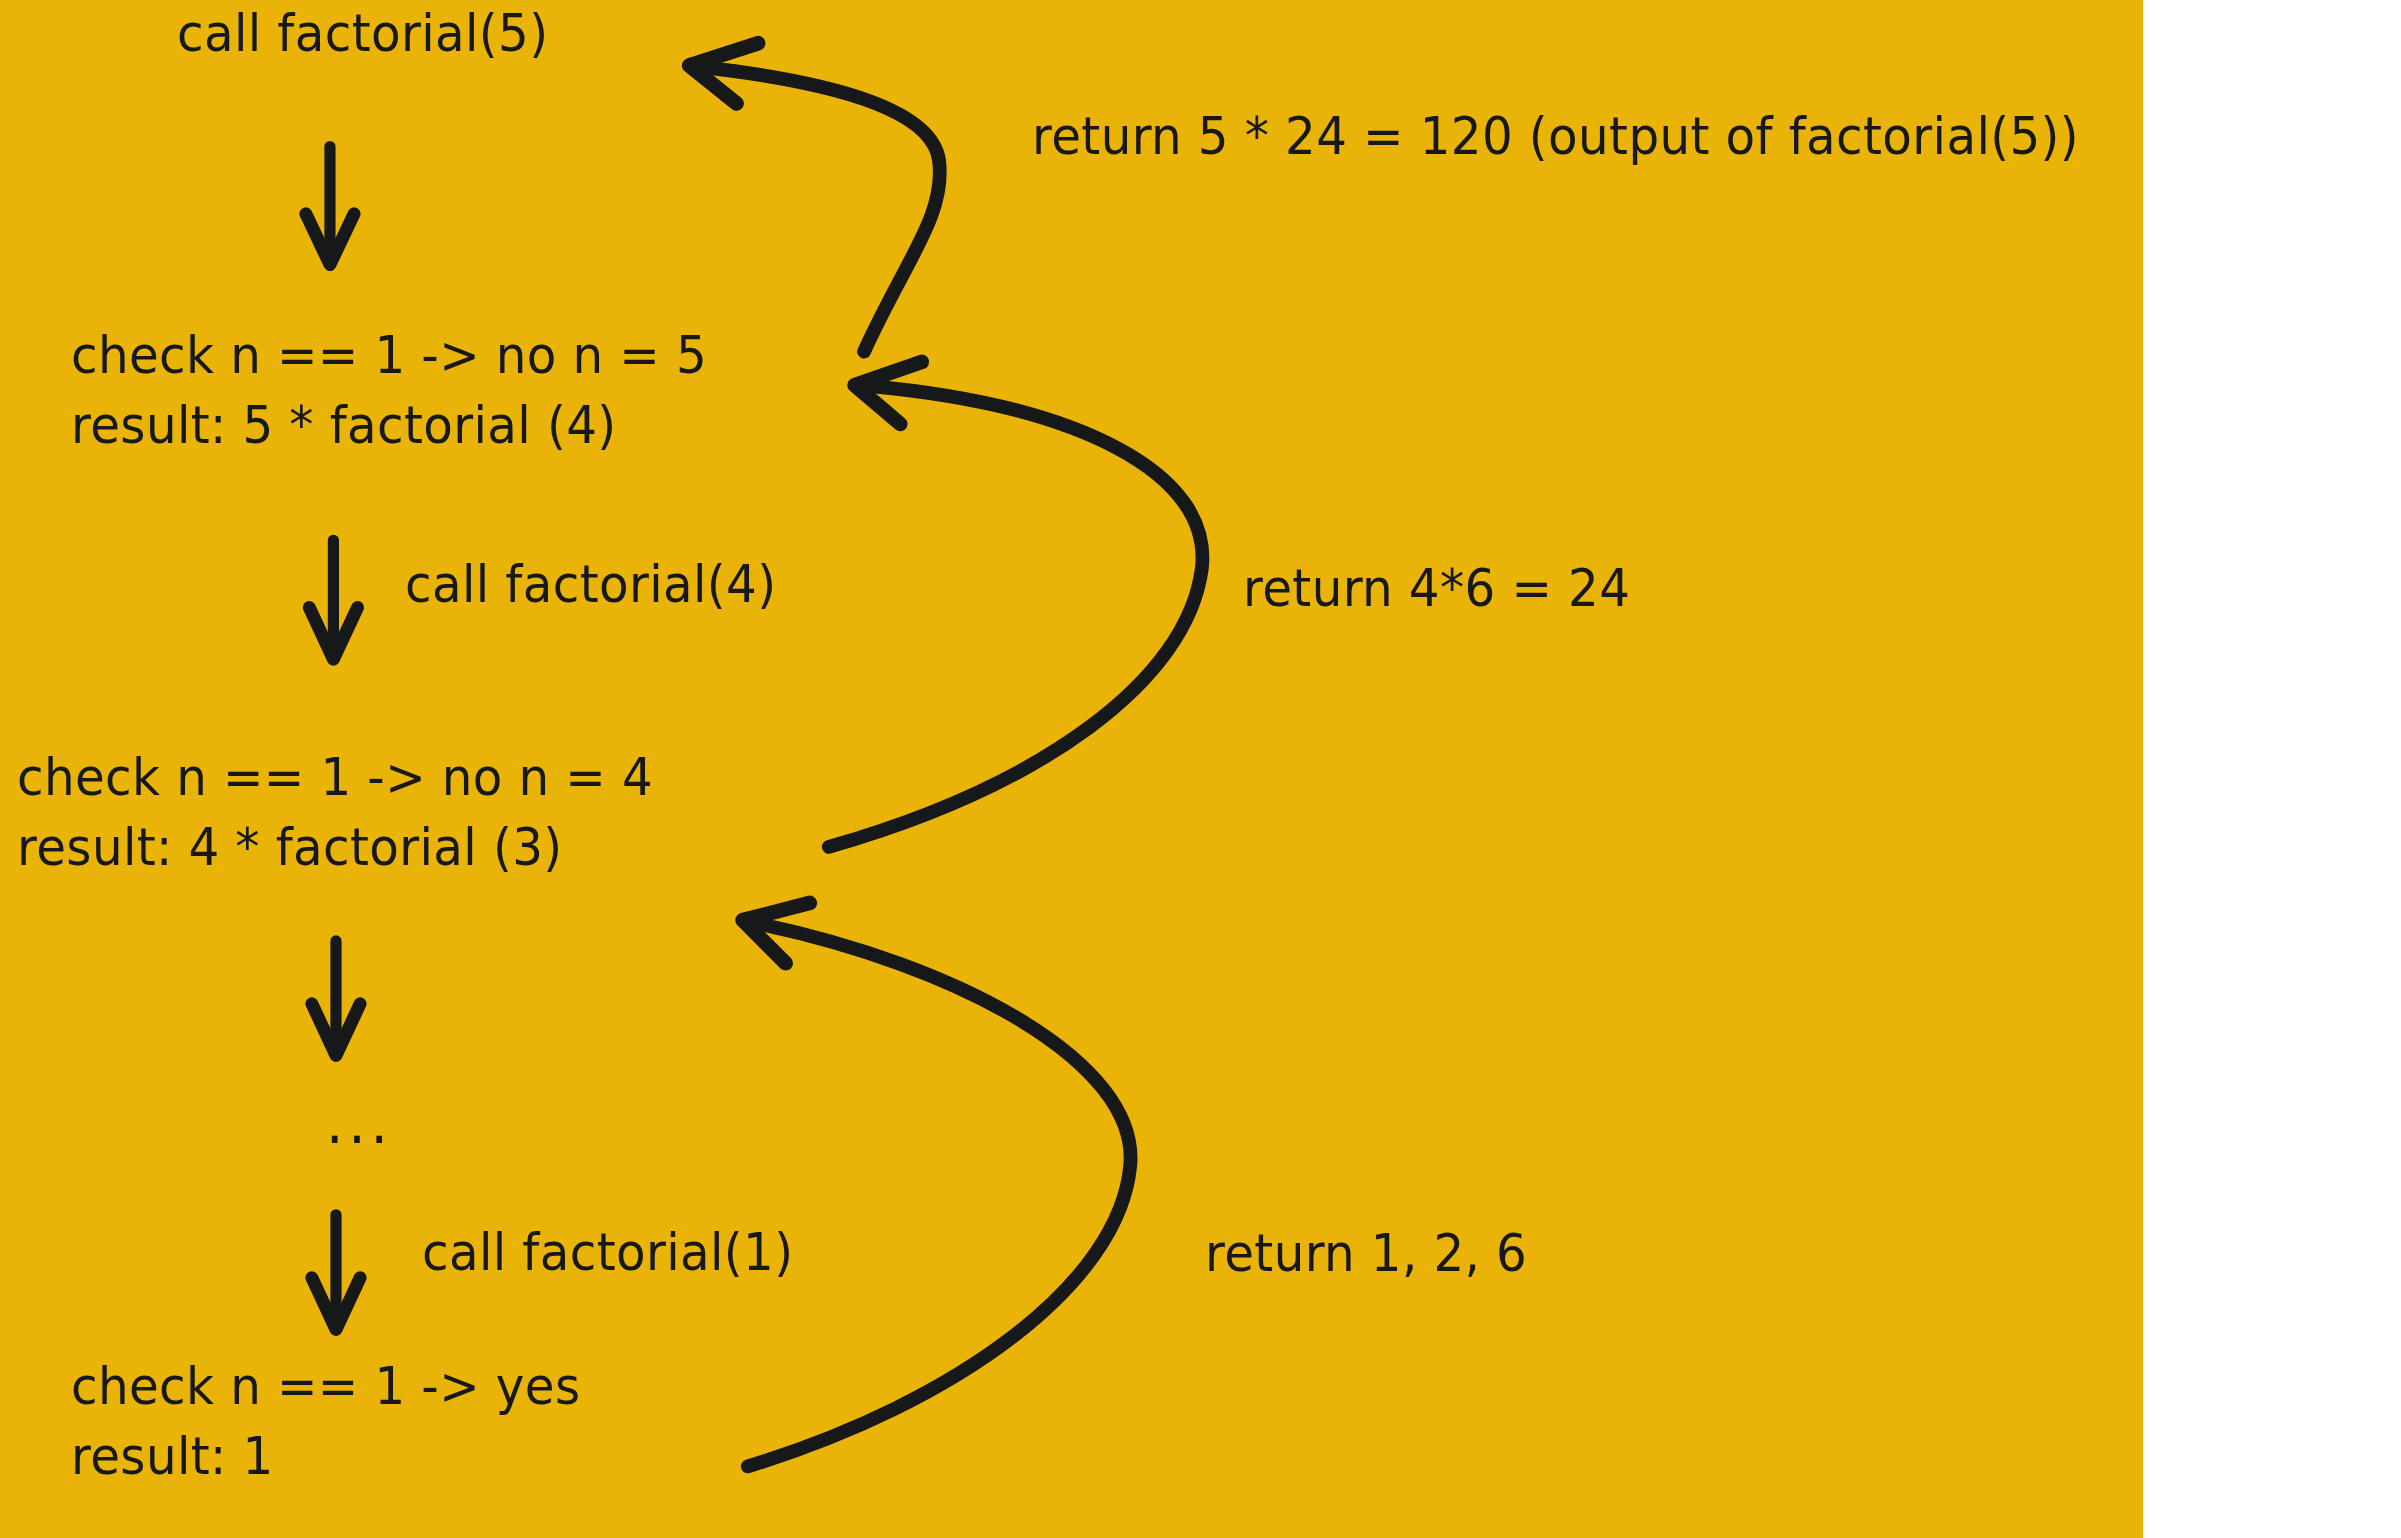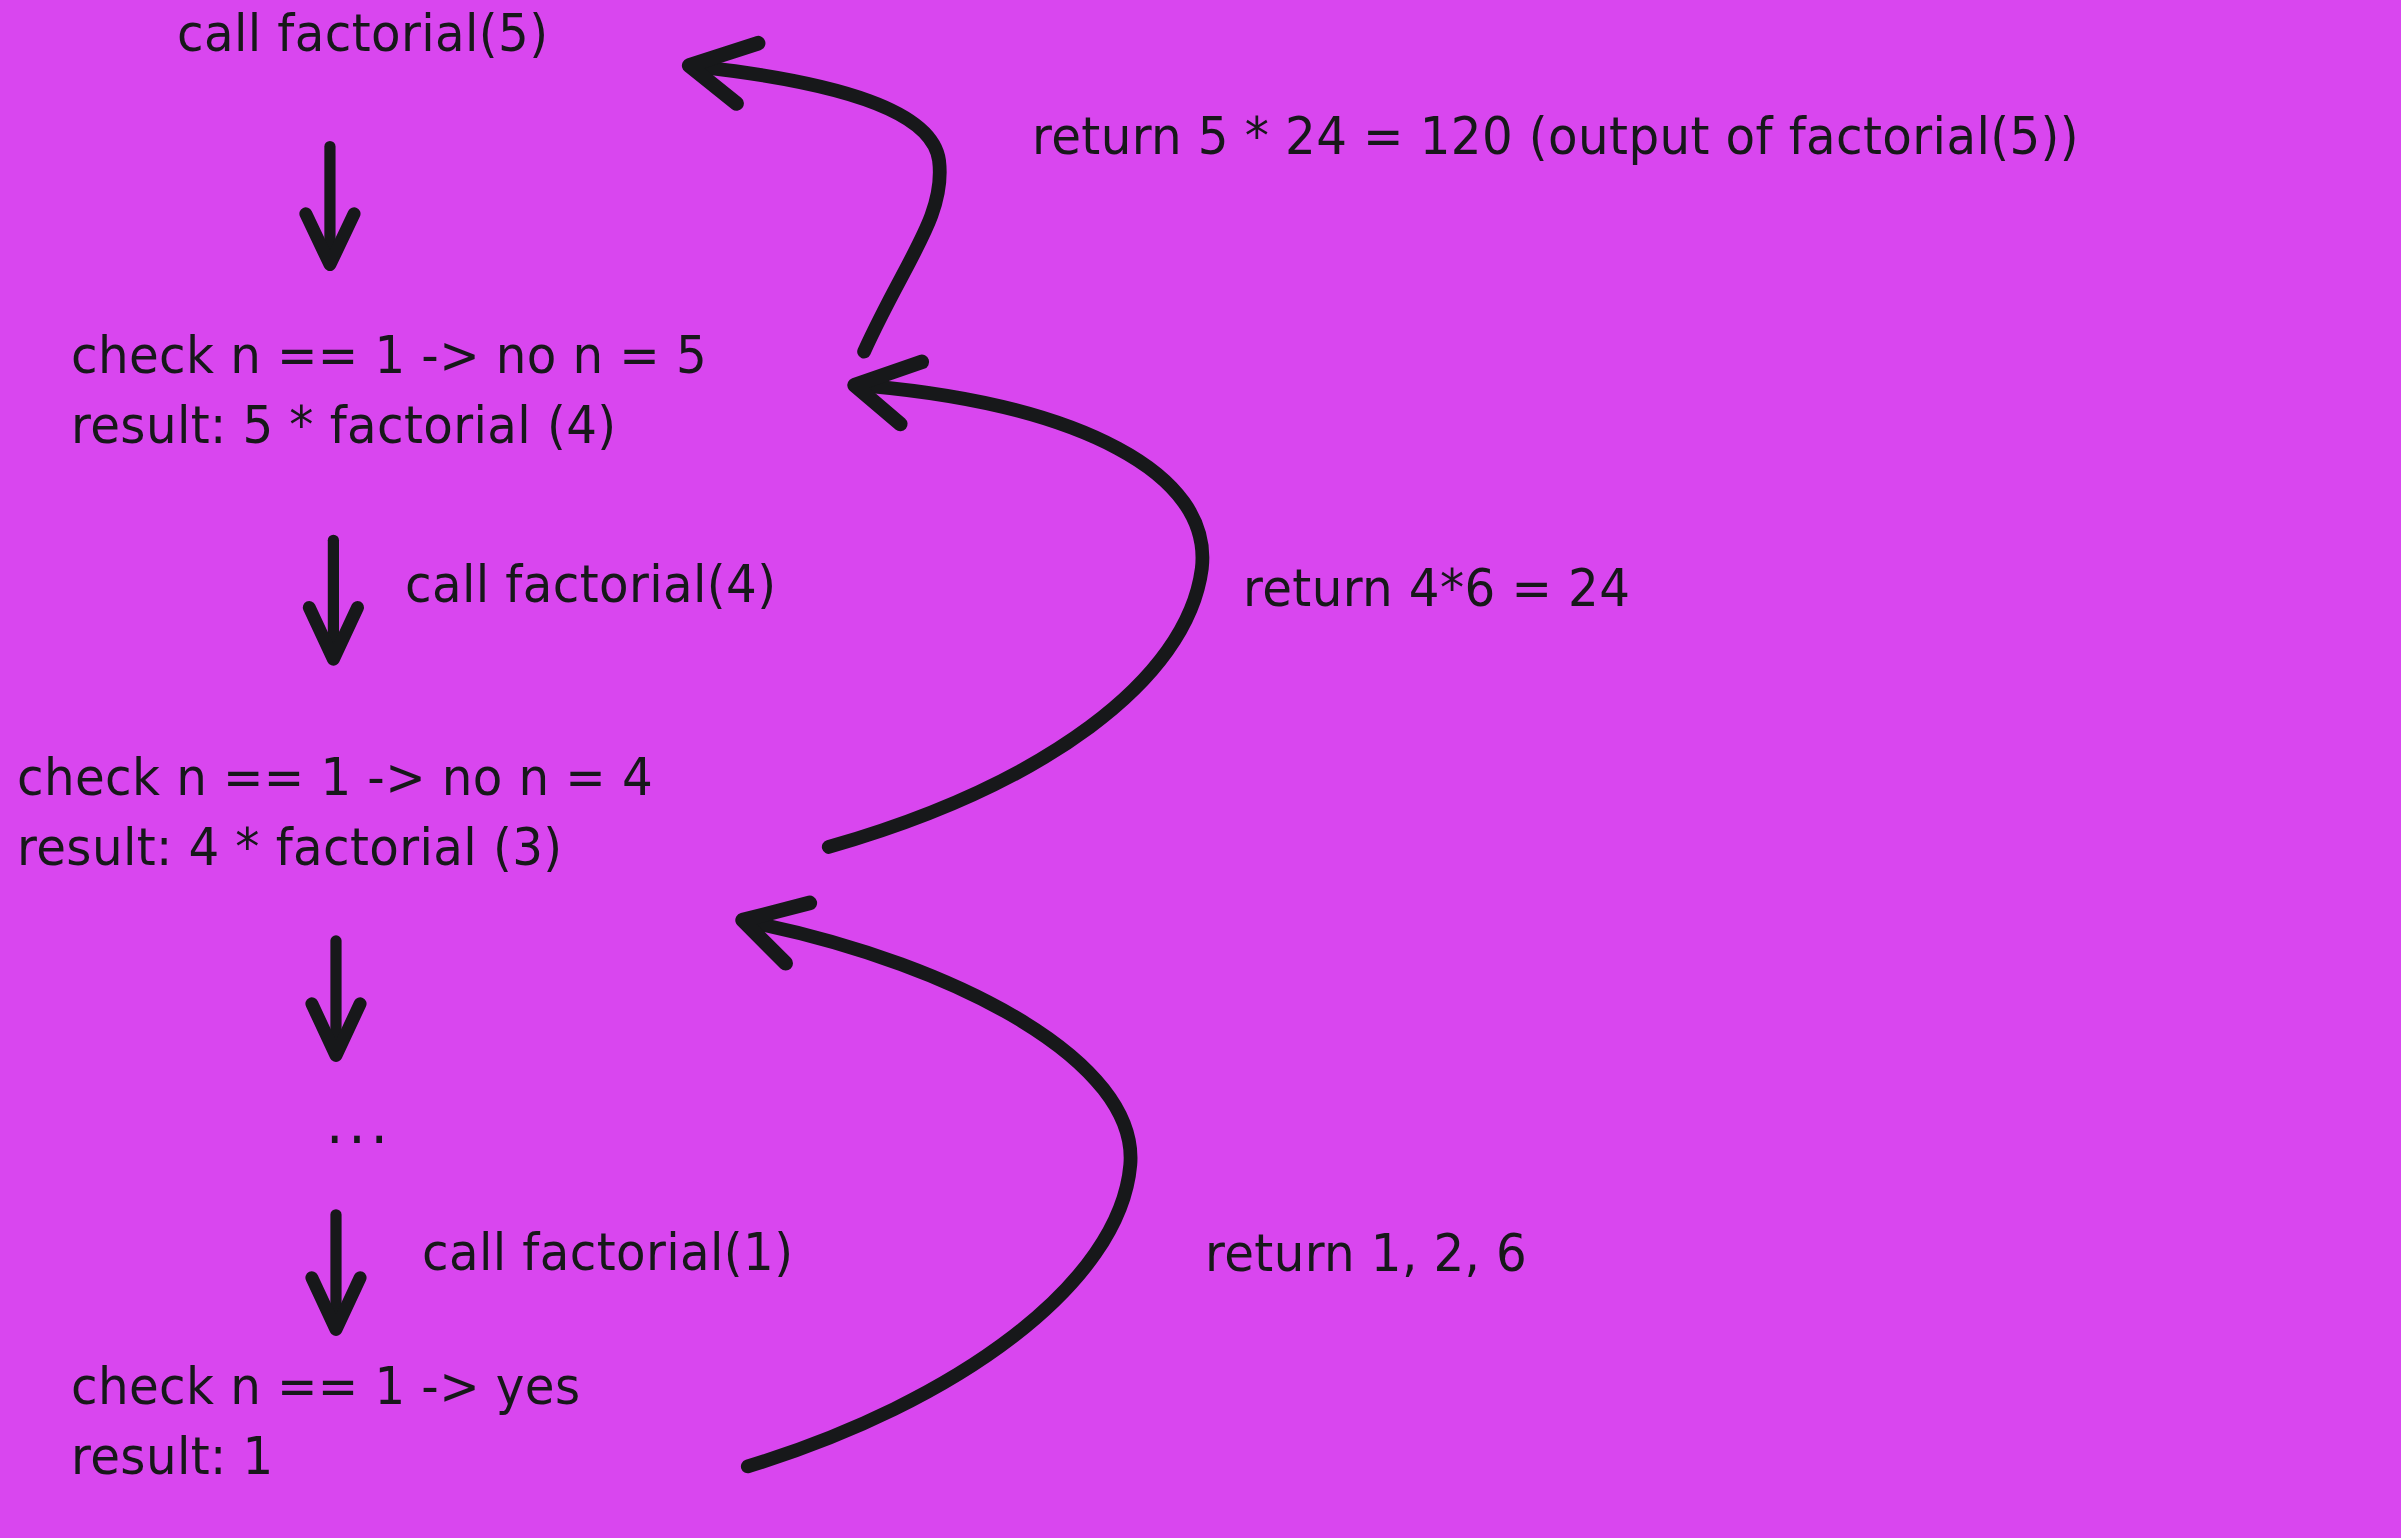--- a/index.html
+++ b/index.html
@@ -2,23 +2,23 @@
 <html style="font-size:13.8px"><head>
 <meta charset="utf-8">
 <style>
   html, body {
     margin: 0;
     padding: 0;
     background: #ffffff;
   }
   #canvas {
     position: relative;
-    width: 2401px;
+    width: 2143px;
     height: 1538px;
-    background: #d946ef;
+    background: #eab308;
     overflow: hidden;
     font-family: "DejaVu Sans", sans-serif;
   }
   #diagram-svg {
     position: absolute;
     top: 0;
     left: 0;
     width: 2401px;
     height: 1538px;
   }

